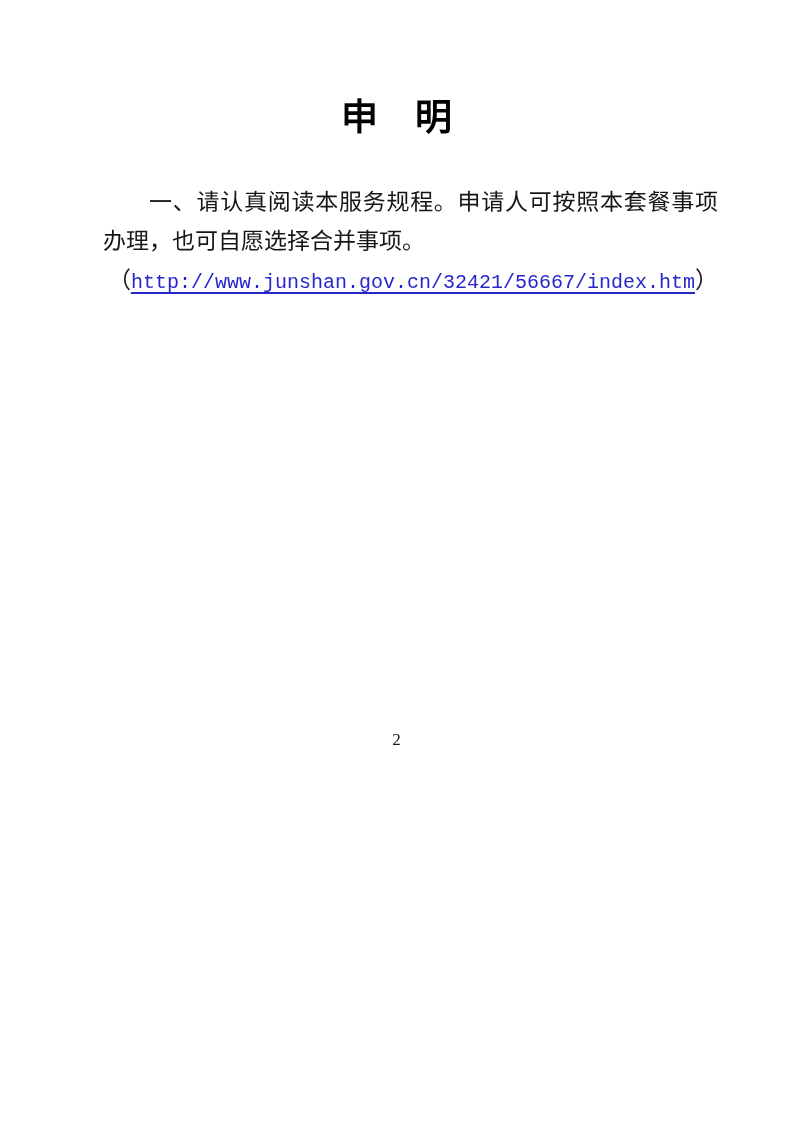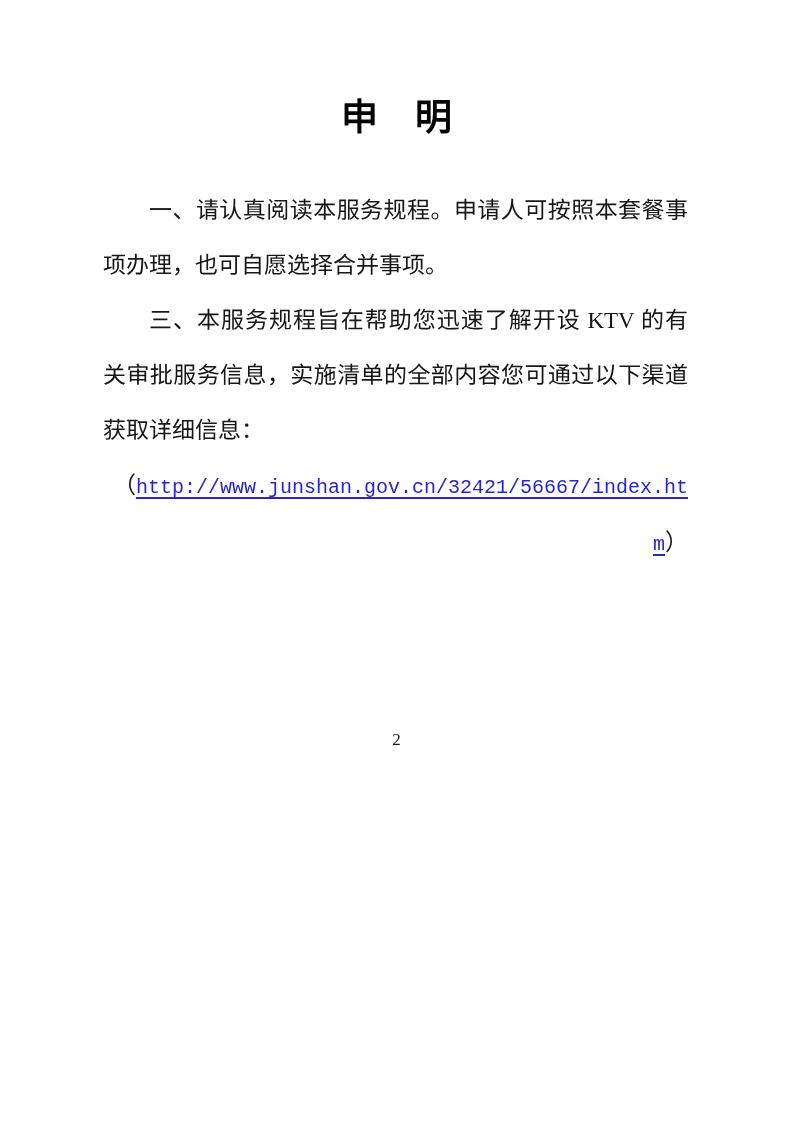--- a/index.html
+++ b/index.html
@@ -21,23 +21,23 @@
     margin: 0;
     padding-top: 95px;
     text-align: center;
     font-size: 37px;
     line-height: 1.25;
     font-weight: 700;
     font-family: "Liberation Sans", "DejaVu Sans", sans-serif;
     color: #000000;
   }
   .doc-body {
-    padding: 42px 105px 0 103px;
+    padding: 42px 75px 0 103px;
     font-size: 23px;
-    line-height: 55px;
+    line-height: 39px;
     text-align: justify;
   }
   .doc-body p {
     margin: 0;
     text-indent: 2em;
   }
   .link-line {
     text-indent: 0 !important;
     text-align: right;
   }
@@ -70,21 +70,20 @@
 
 <div class="page">
 
   <h1 class="doc-title">申　明</h1>
 
   <div class="doc-body">
 
     <p>一、请认真阅读本服务规程。申请人可按照本套餐事项办理，也可自愿选择合并事项。</p>
 
 
-    <p>三、本服务规程旨在帮助您迅速了解开设 KTV 的有关审批服务信息，实施清单的全部内容您可通过以下渠道获取详细信息：</p>
 
     <p class="link-line"><span class="paren">（</span><a class="url-link" href="#">http://www.junshan.gov.cn/32421/56667/index.htm</a><span class="paren">）</span></p>
 
   </div>
 
   <div class="page-number">2</div>
 
 </div>
 
 </body></html>

